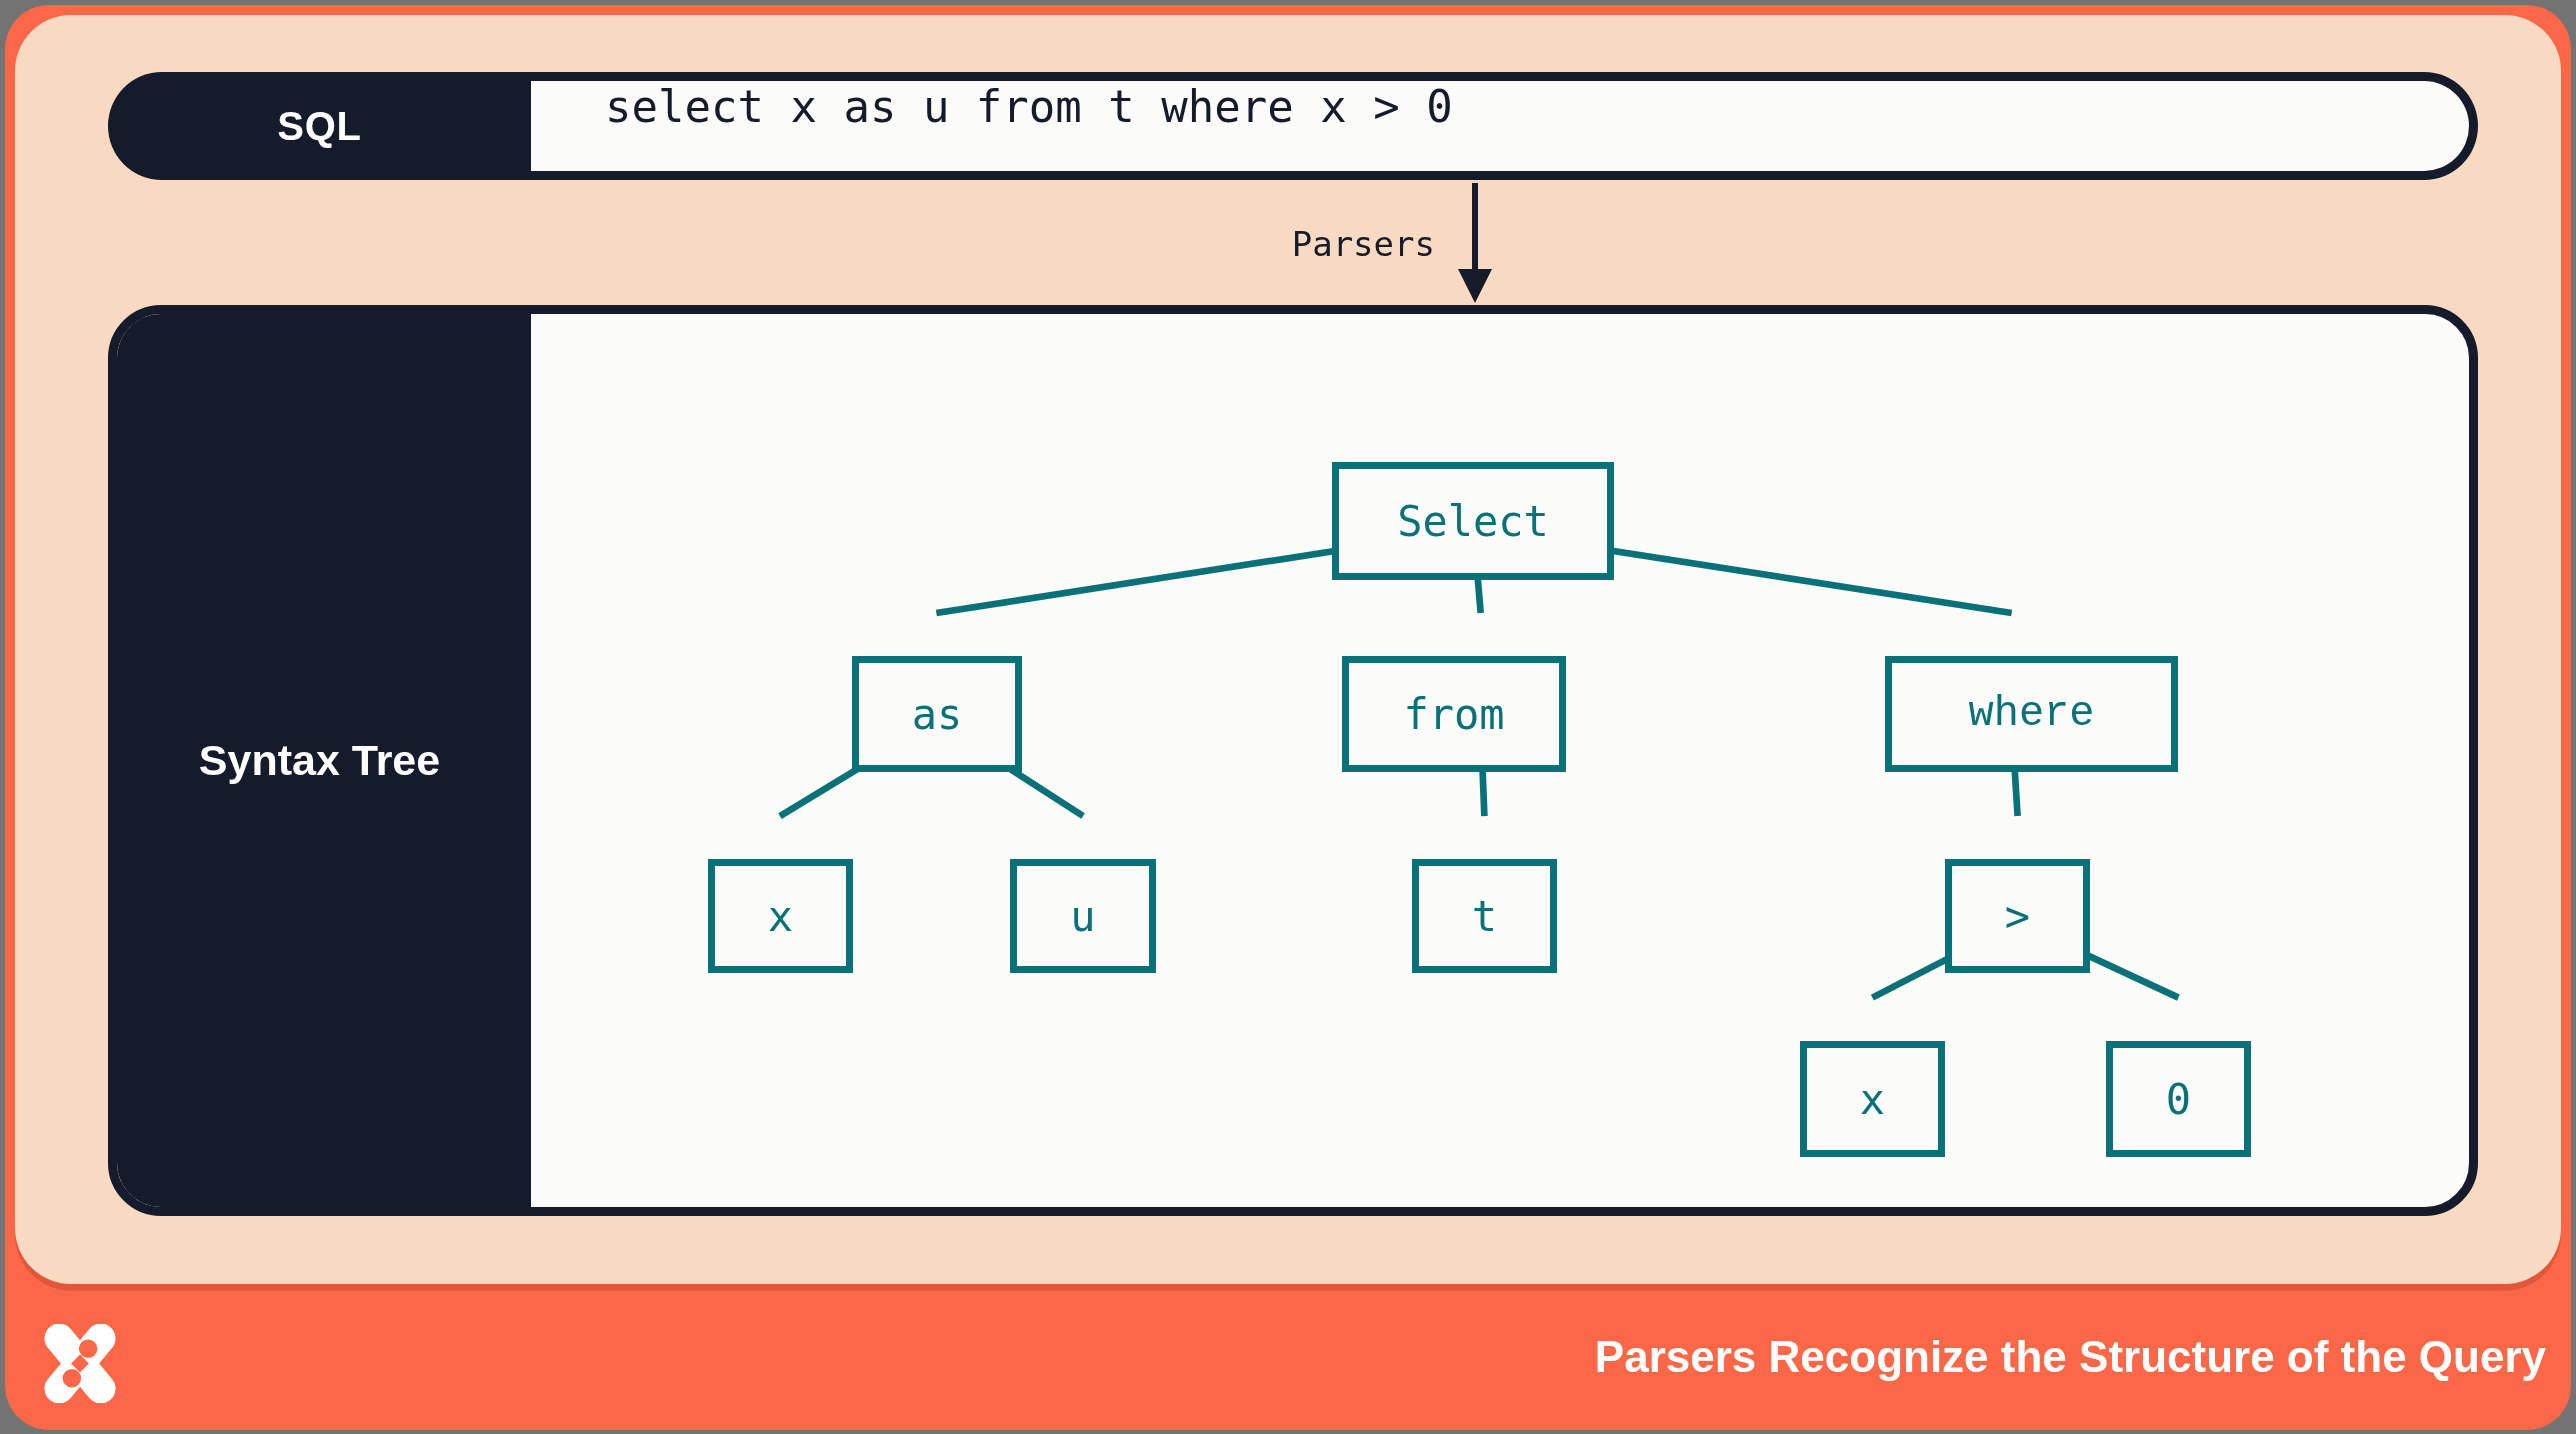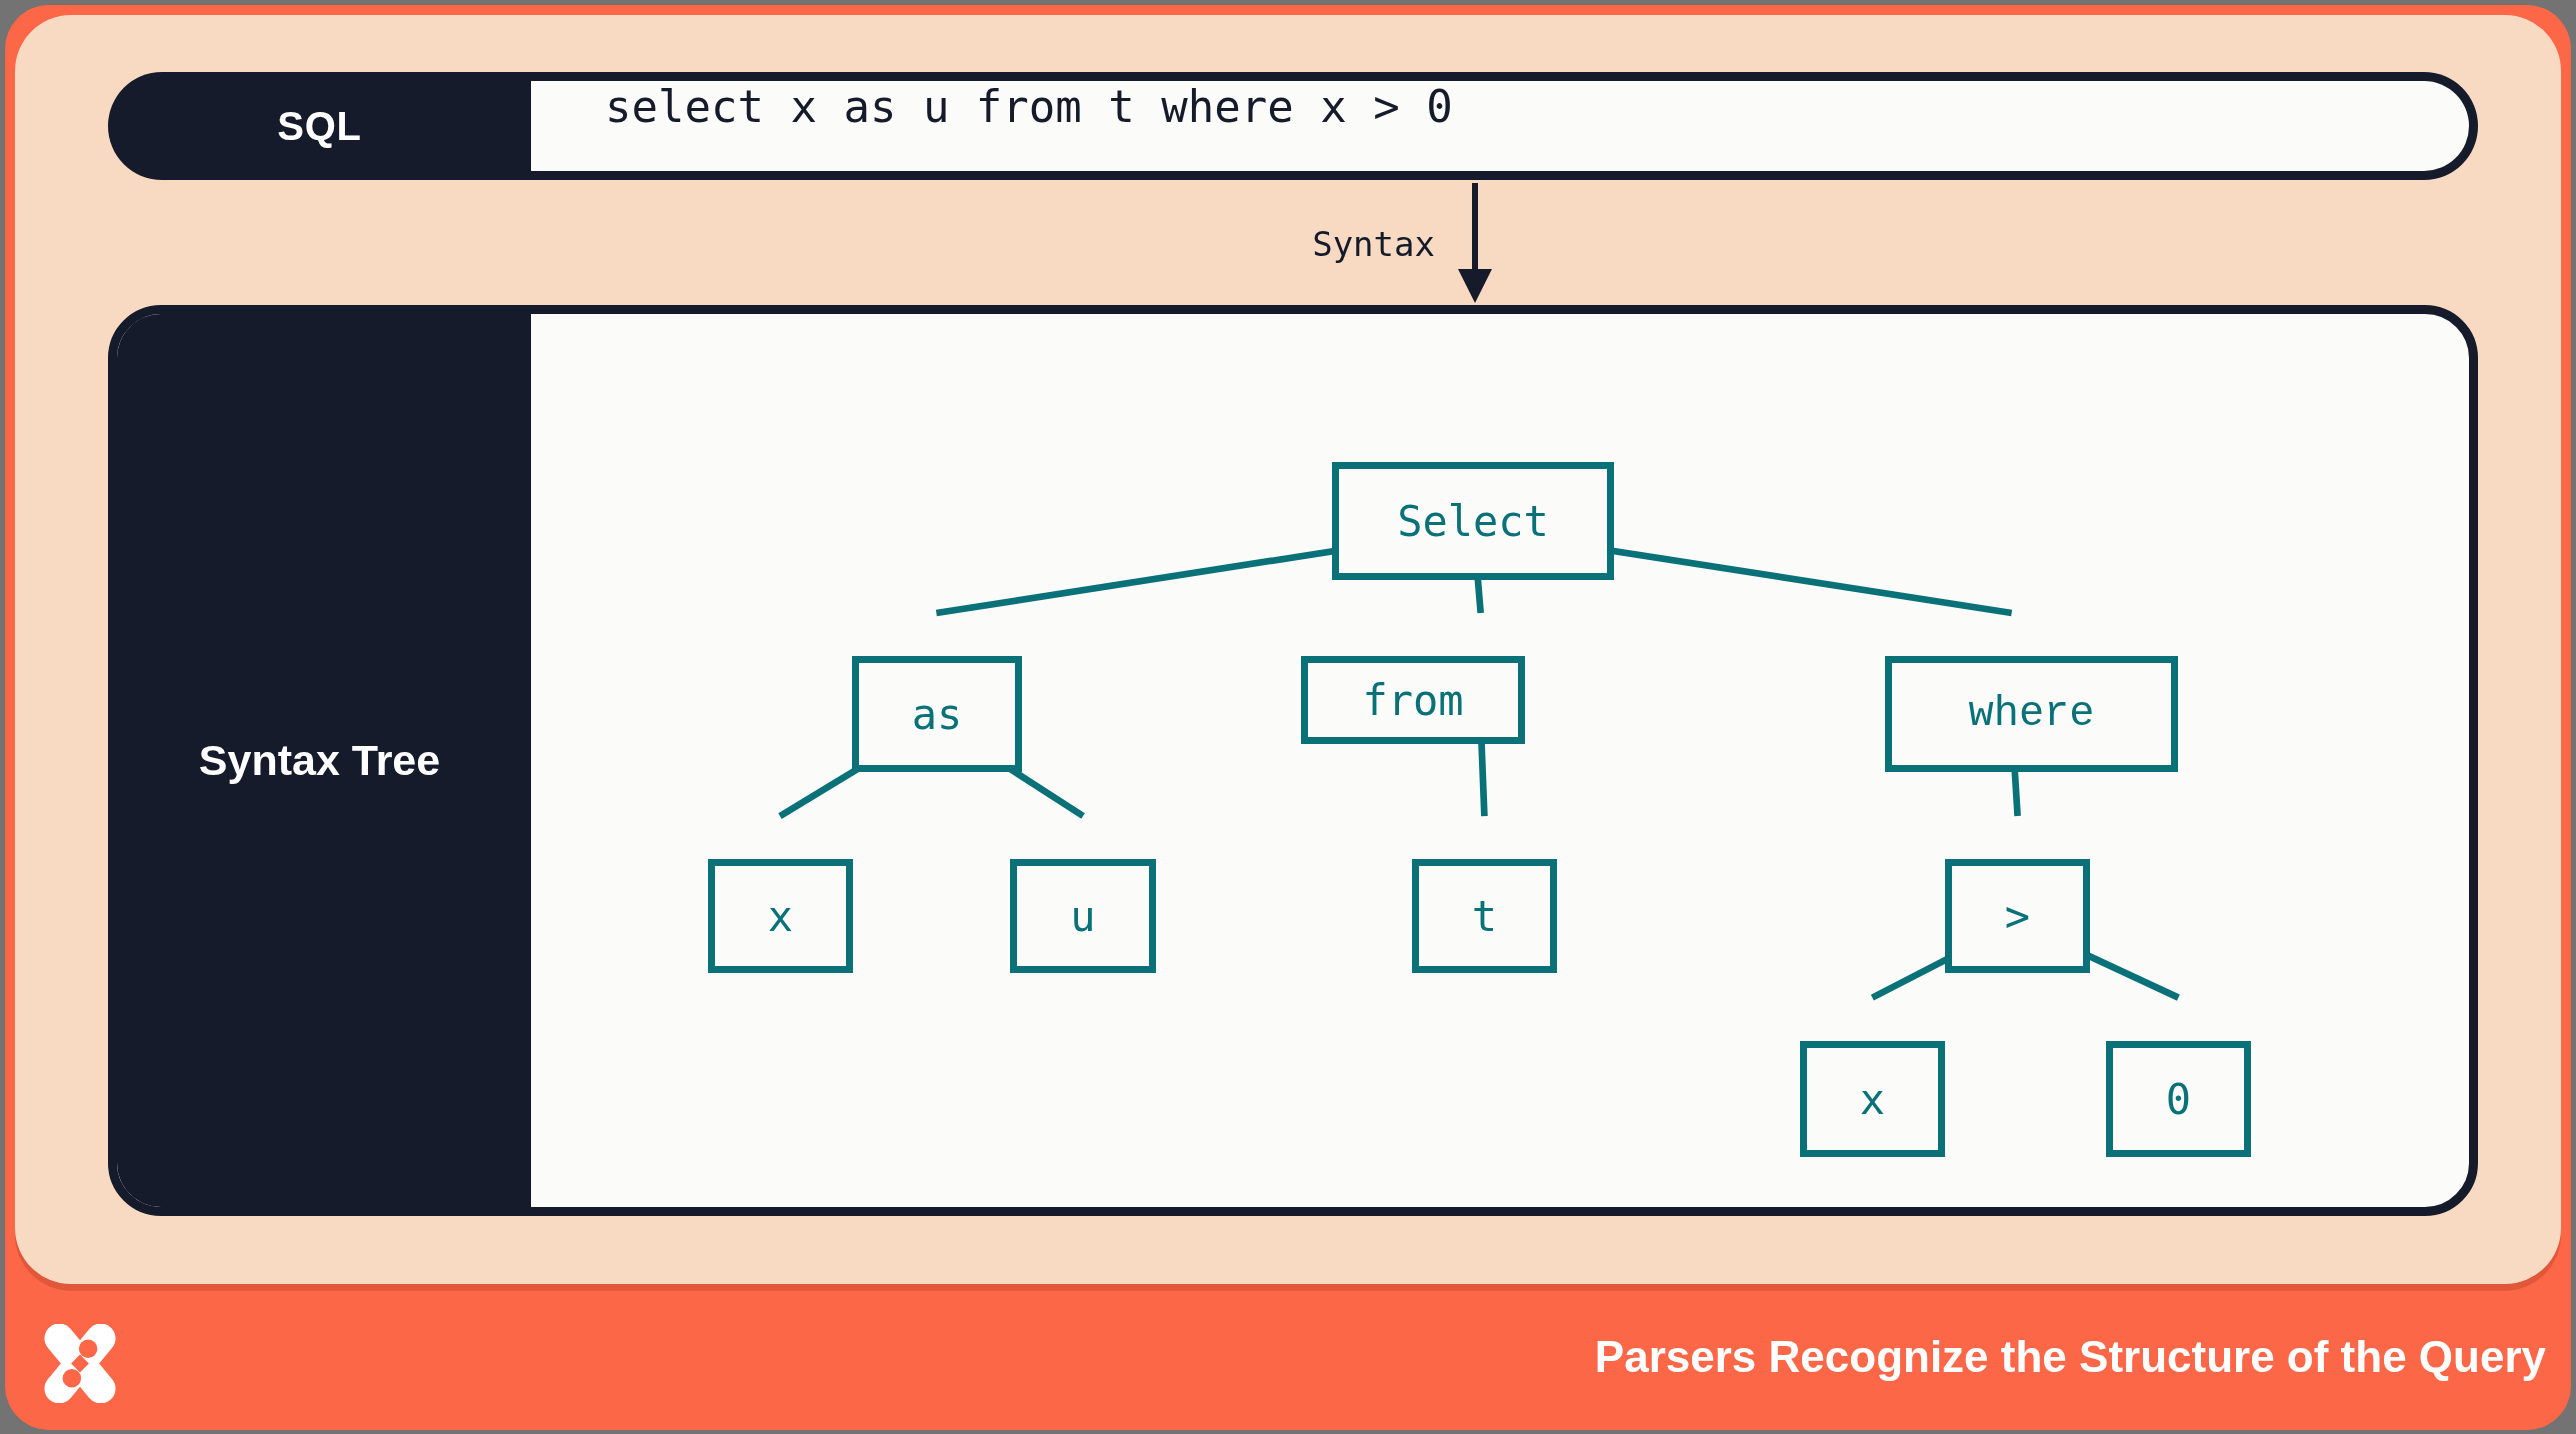--- a/index.html
+++ b/index.html
@@ -63,21 +63,21 @@
 
   <div class="sql-pill">
     <div class="sql-label-zone">
       <span class="sql-label">SQL</span>
     </div>
     <div class="sql-query-zone">
       <span class="sql-query">select x as u from t where x &gt; 0</span>
     </div>
   </div>
 
-  <div class="parser-label">Syntax</div>
+  <div class="parser-label">Parsers</div>
   <div class="arrow-shaft"></div>
   <div class="arrow-head"></div>
 
   <div class="tree-box">
     <div class="tree-panel">
       <span class="tree-panel-label">Syntax Tree</span>
     </div>
   </div>
 
   <svg id="edge-svg" viewBox="0 0 3476 1936">
@@ -87,21 +87,21 @@
       <line x1="1263.5" y1="973" x2="1052.5" y2="1101" class="edge"></line>
       <line x1="1263.5" y1="973" x2="1461.5" y2="1101" class="edge"></line>
       <line x1="1998" y1="973" x2="2003" y2="1101" class="edge"></line>
       <line x1="2714.5" y1="973" x2="2722.5" y2="1101" class="edge"></line>
       <line x1="2722.5" y1="1245" x2="2526.5" y2="1346" class="edge"></line>
       <line x1="2722.5" y1="1245" x2="2939.5" y2="1346" class="edge"></line>
     </svg>
   <div id="tree-nodes">
       <div class="node" style="left: 1332px; top: 415px; width: 282px; height: 118px;">Select</div>
       <div class="node" style="left: 852px; top: 609px; width: 170px; height: 116px;">as</div>
-      <div class="node" style="left: 1301px; top: 609px; width: 224px; height: 88px;">from</div>
+      <div class="node" style="left: 1342px; top: 609px; width: 224px; height: 116px;">from</div>
       <div class="node" style="left: 1885px; top: 609px; width: 293px; height: 116px; font-family: Liberation Mono, monospace;">where</div>
       <div class="node" style="left: 708px; top: 812px; width: 145px; height: 114px;">x</div>
       <div class="node" style="left: 1010px; top: 812px; width: 146px; height: 114px;">u</div>
       <div class="node" style="left: 1412px; top: 812px; width: 145px; height: 114px;">t</div>
       <div class="node" style="left: 1945px; top: 812px; width: 145px; height: 114px;">&gt;</div>
       <div class="node" style="left: 1800px; top: 994px; width: 145px; height: 116px;">x</div>
       <div class="node" style="left: 2106px; top: 994px; width: 145px; height: 116px;">0</div>
     </div>
 
   <svg class="logo" viewBox="0 0 100 106">

